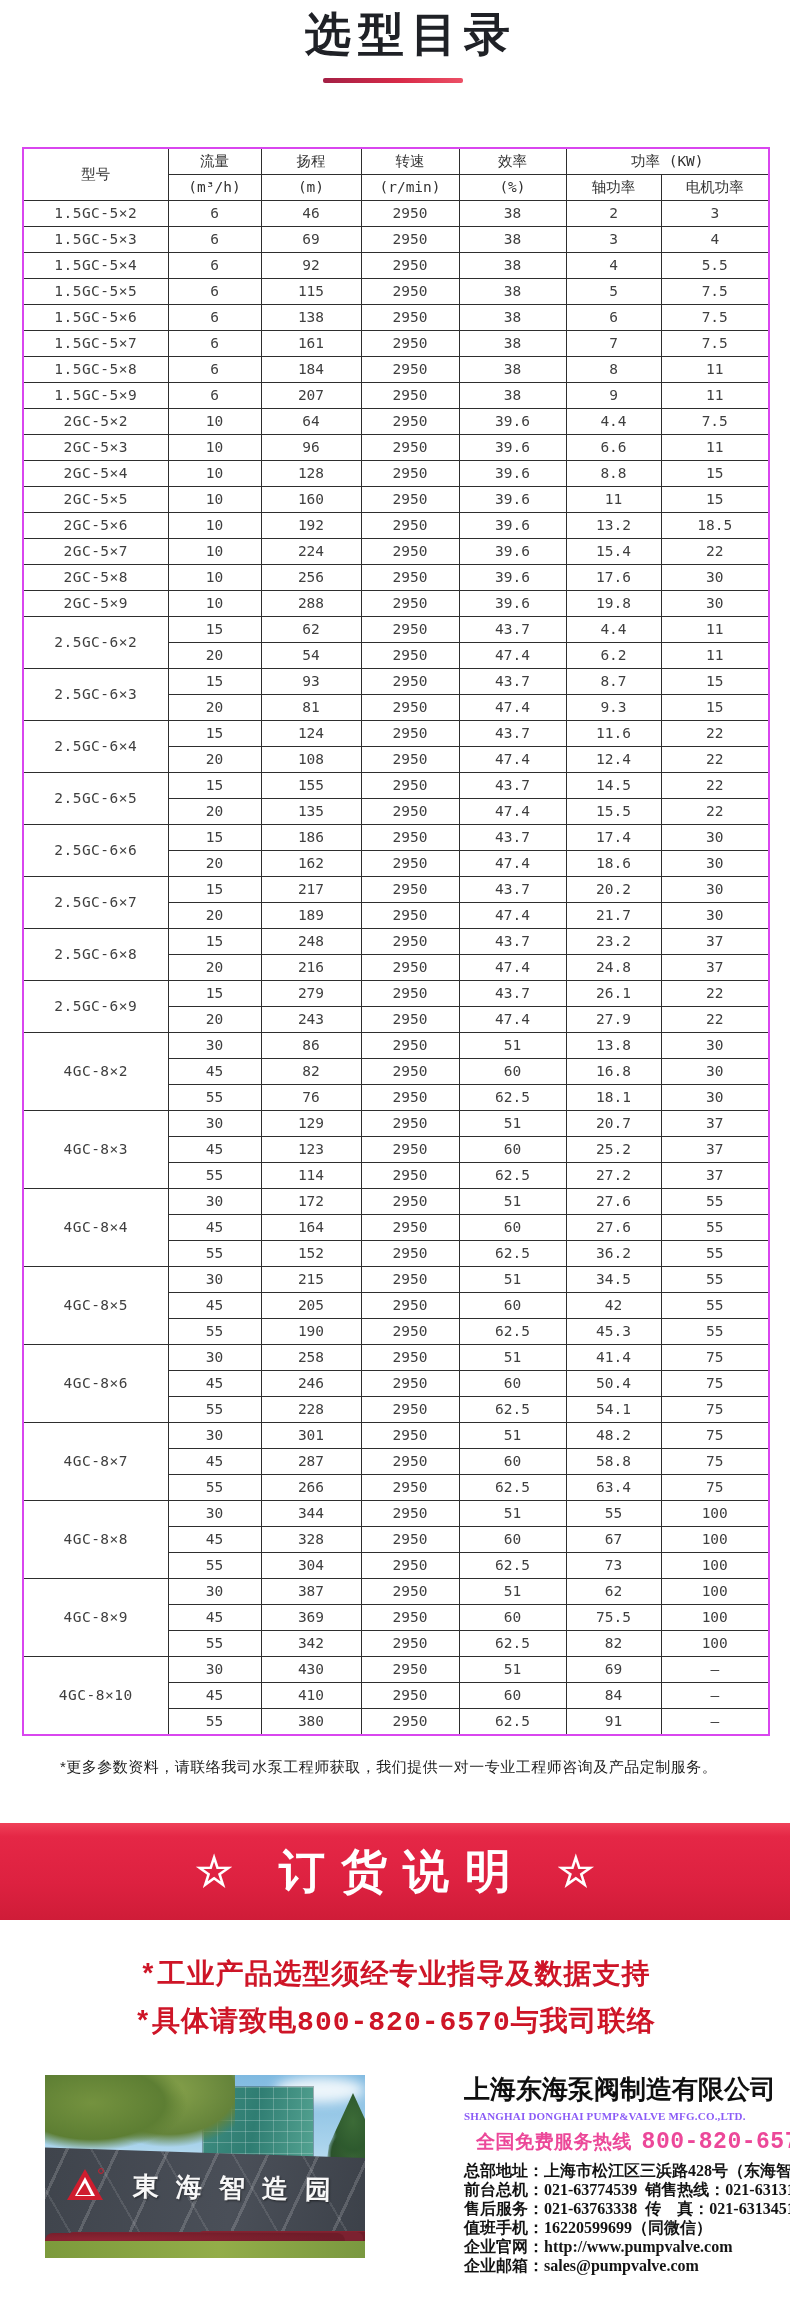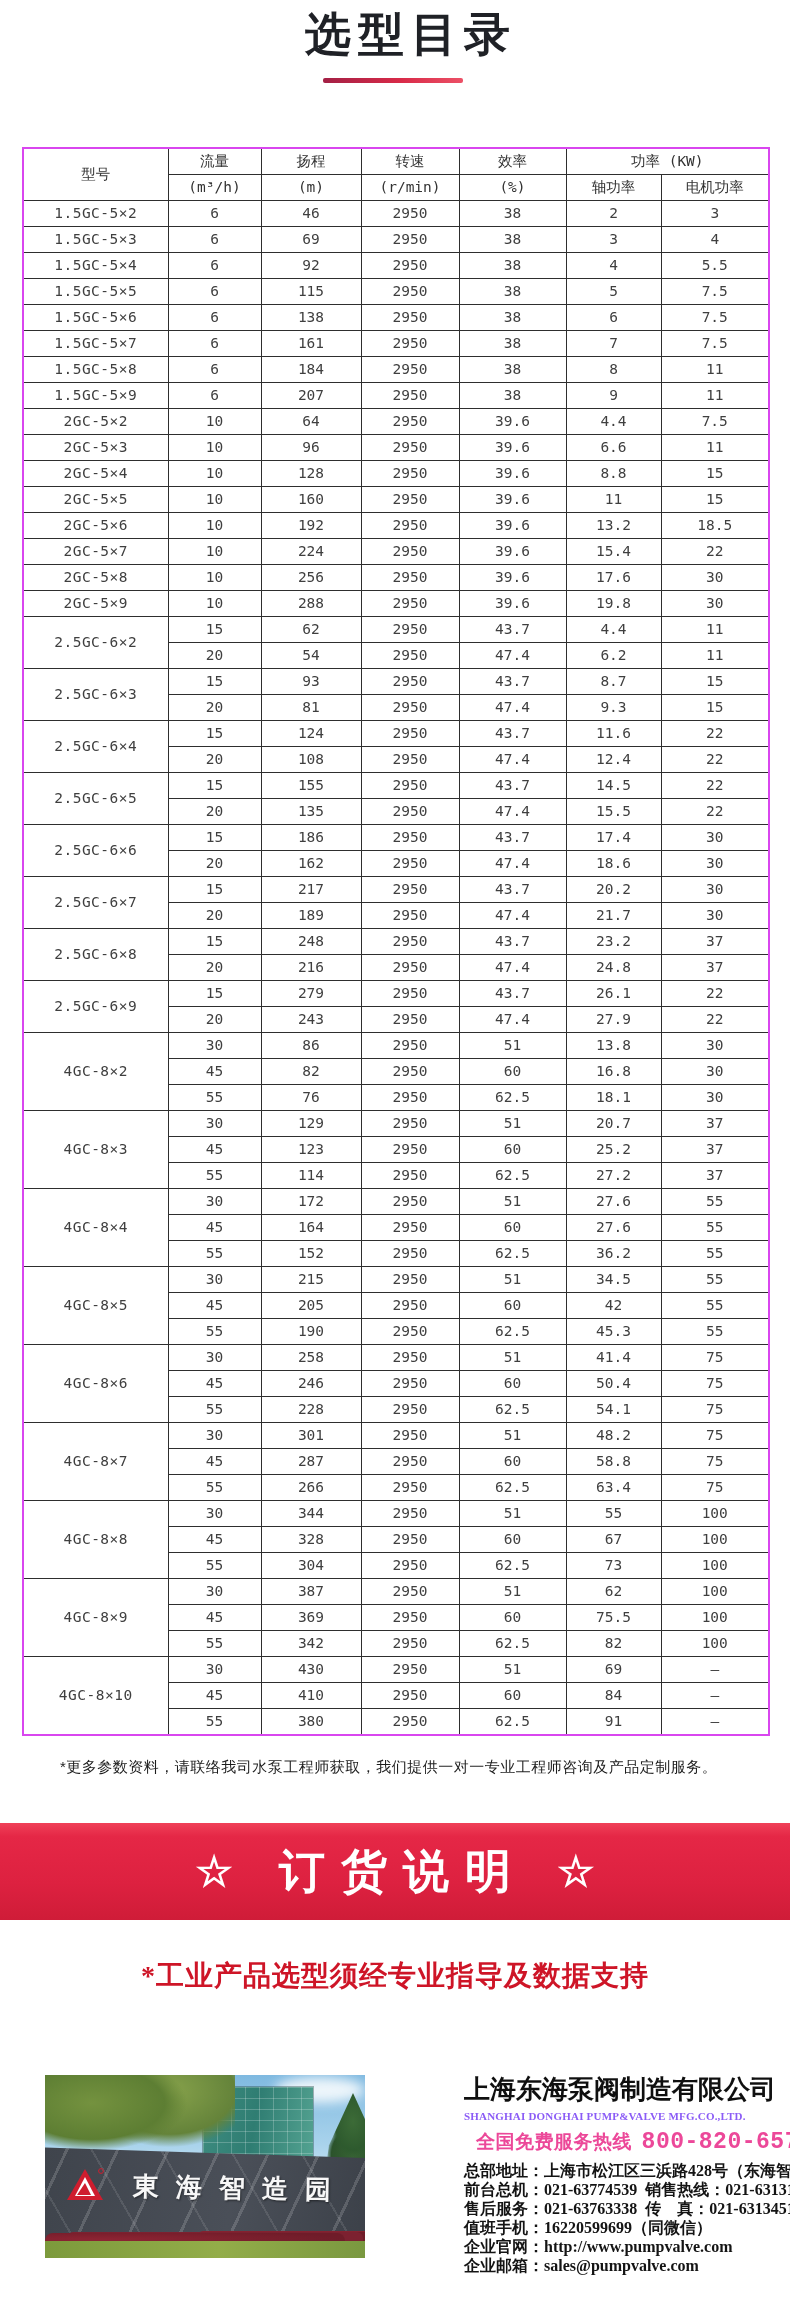--- a/index.html
+++ b/index.html
@@ -28,21 +28,21 @@
   .order-banner{position:absolute;top:1823px;left:0;width:790px;height:97px;
     background:linear-gradient(180deg,#f04158 0%,#e52746 14%,#dd2140 62%,#cf1c38 100%);
     display:flex;align-items:center;justify-content:center;gap:30px;color:#ffffff;}
   .order-banner .star{font-size:42px;font-weight:700;line-height:1;}
   .order-banner .banner-title{font-size:46px;font-weight:900;letter-spacing:16px;text-indent:16px;
     font-family:Liberation Mono, monospace;}
 
   
   .order-notes{position:absolute;top:1952px;left:0;width:790px;text-align:center;}
   .order-notes .note{font-size:28px;font-weight:900;color:#ce1527;line-height:47px;
-    font-family:Liberation Serif, serif;letter-spacing:1px;}
+    font-family:Liberation Mono, monospace;letter-spacing:1px;}
 
   
   .photo{position:absolute;top:2075px;left:45px;width:320px;height:183px;overflow:hidden;
     background:linear-gradient(180deg,#7fb9e0 0%,#a9d3ec 38%,#dceef8 66%,#e8f3f9 100%);}
   .photo .cloud{position:absolute;background:#ffffff;border-radius:50%;filter:blur(6px);opacity:.85;}
   .glass-building{position:absolute;left:158px;top:12px;width:110px;height:105px;
     background:
       repeating-linear-gradient(90deg,rgba(255,255,255,.22) 0 1px,transparent 1px 14px),
       repeating-linear-gradient(180deg,rgba(255,255,255,.22) 0 1px,transparent 1px 11px),
       linear-gradient(100deg,#3e8c80 0%,#2f7d72 45%,#57a694 100%);
@@ -639,20 +639,21 @@
 <div class="footnote">*更多参数资料，请联络我司水泵工程师获取，我们提供一对一专业工程师咨询及产品定制服务。</div>
 
 <div class="order-banner">
   <span class="star">☆</span>
   <span class="banner-title">订货说明</span>
   <span class="star">☆</span>
 </div>
 
 <div class="order-notes">
   <div class="note">*工业产品选型须经专业指导及数据支持</div>
+  <div class="note">*具体请致电800-820-6570与我司联络</div>
 </div>
 
 <div class="photo">
   <div class="cloud" style="left:230px;top:2px;width:90px;height:26px;"></div>
   <div class="cloud" style="left:120px;top:18px;width:70px;height:20px;"></div>
   <div class="glass-building"></div>
   <div class="orange-building"></div>
   <div class="conifer"></div>
   <div class="gate"></div>
   <div class="tree-left"></div>

